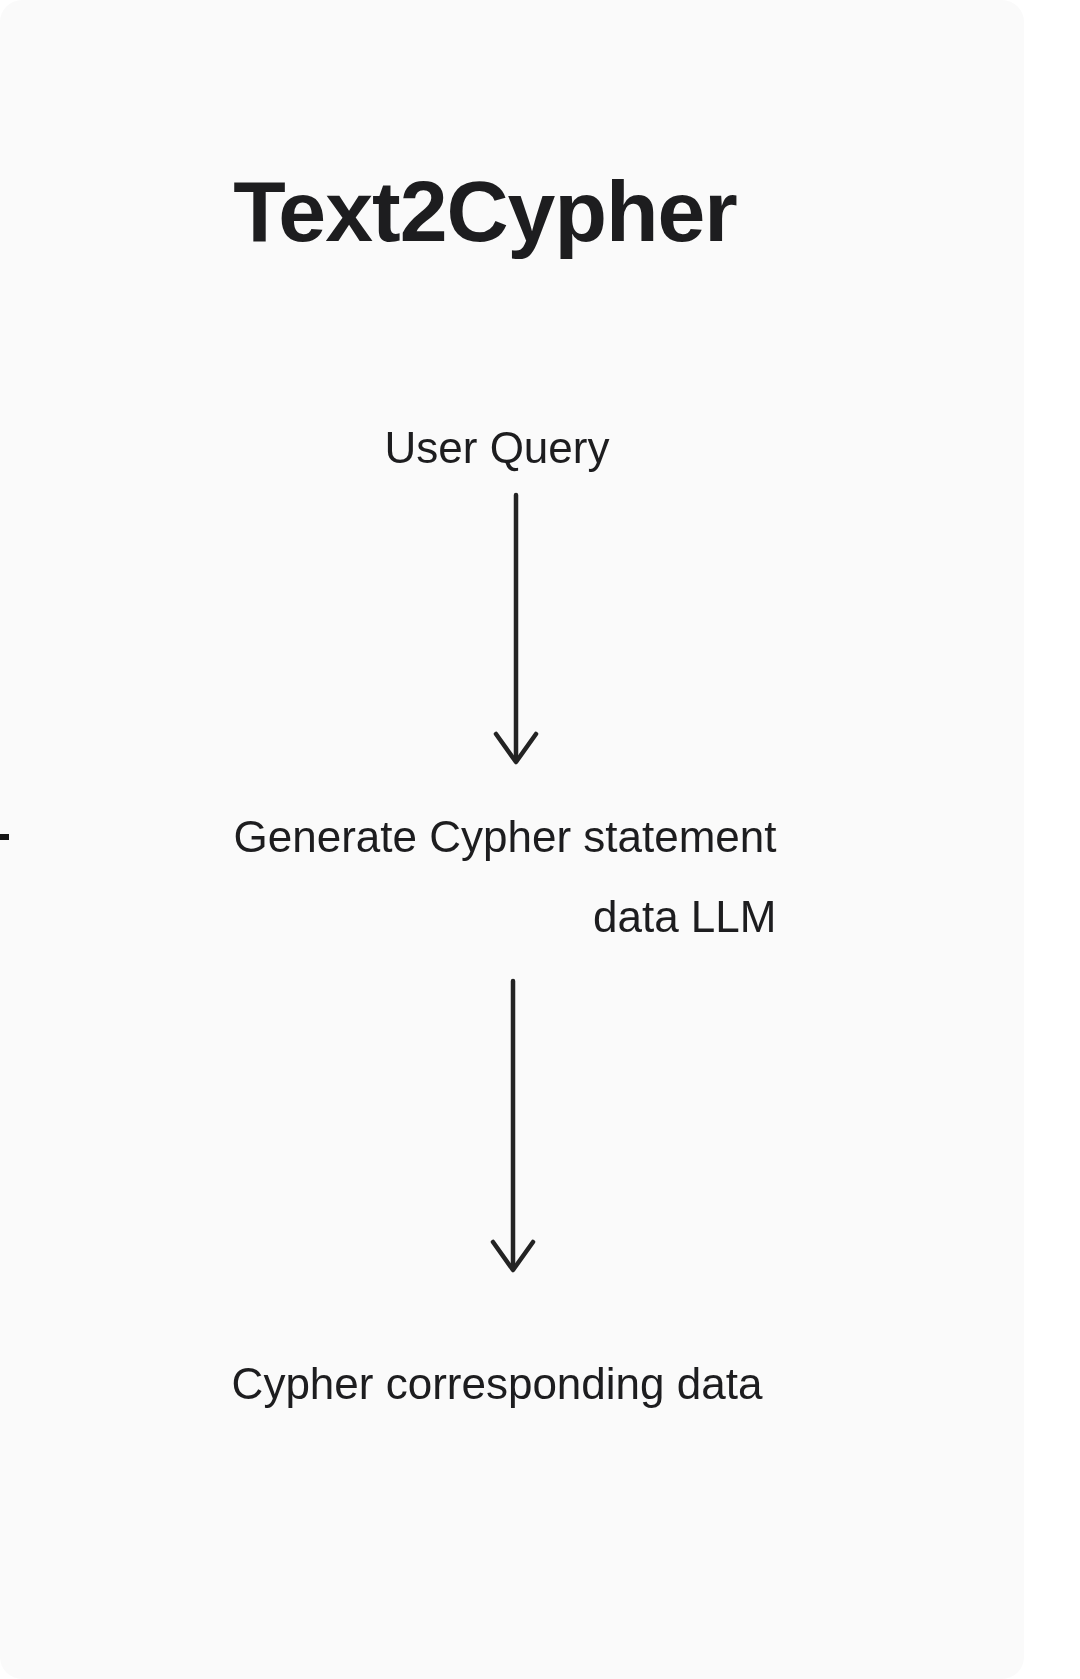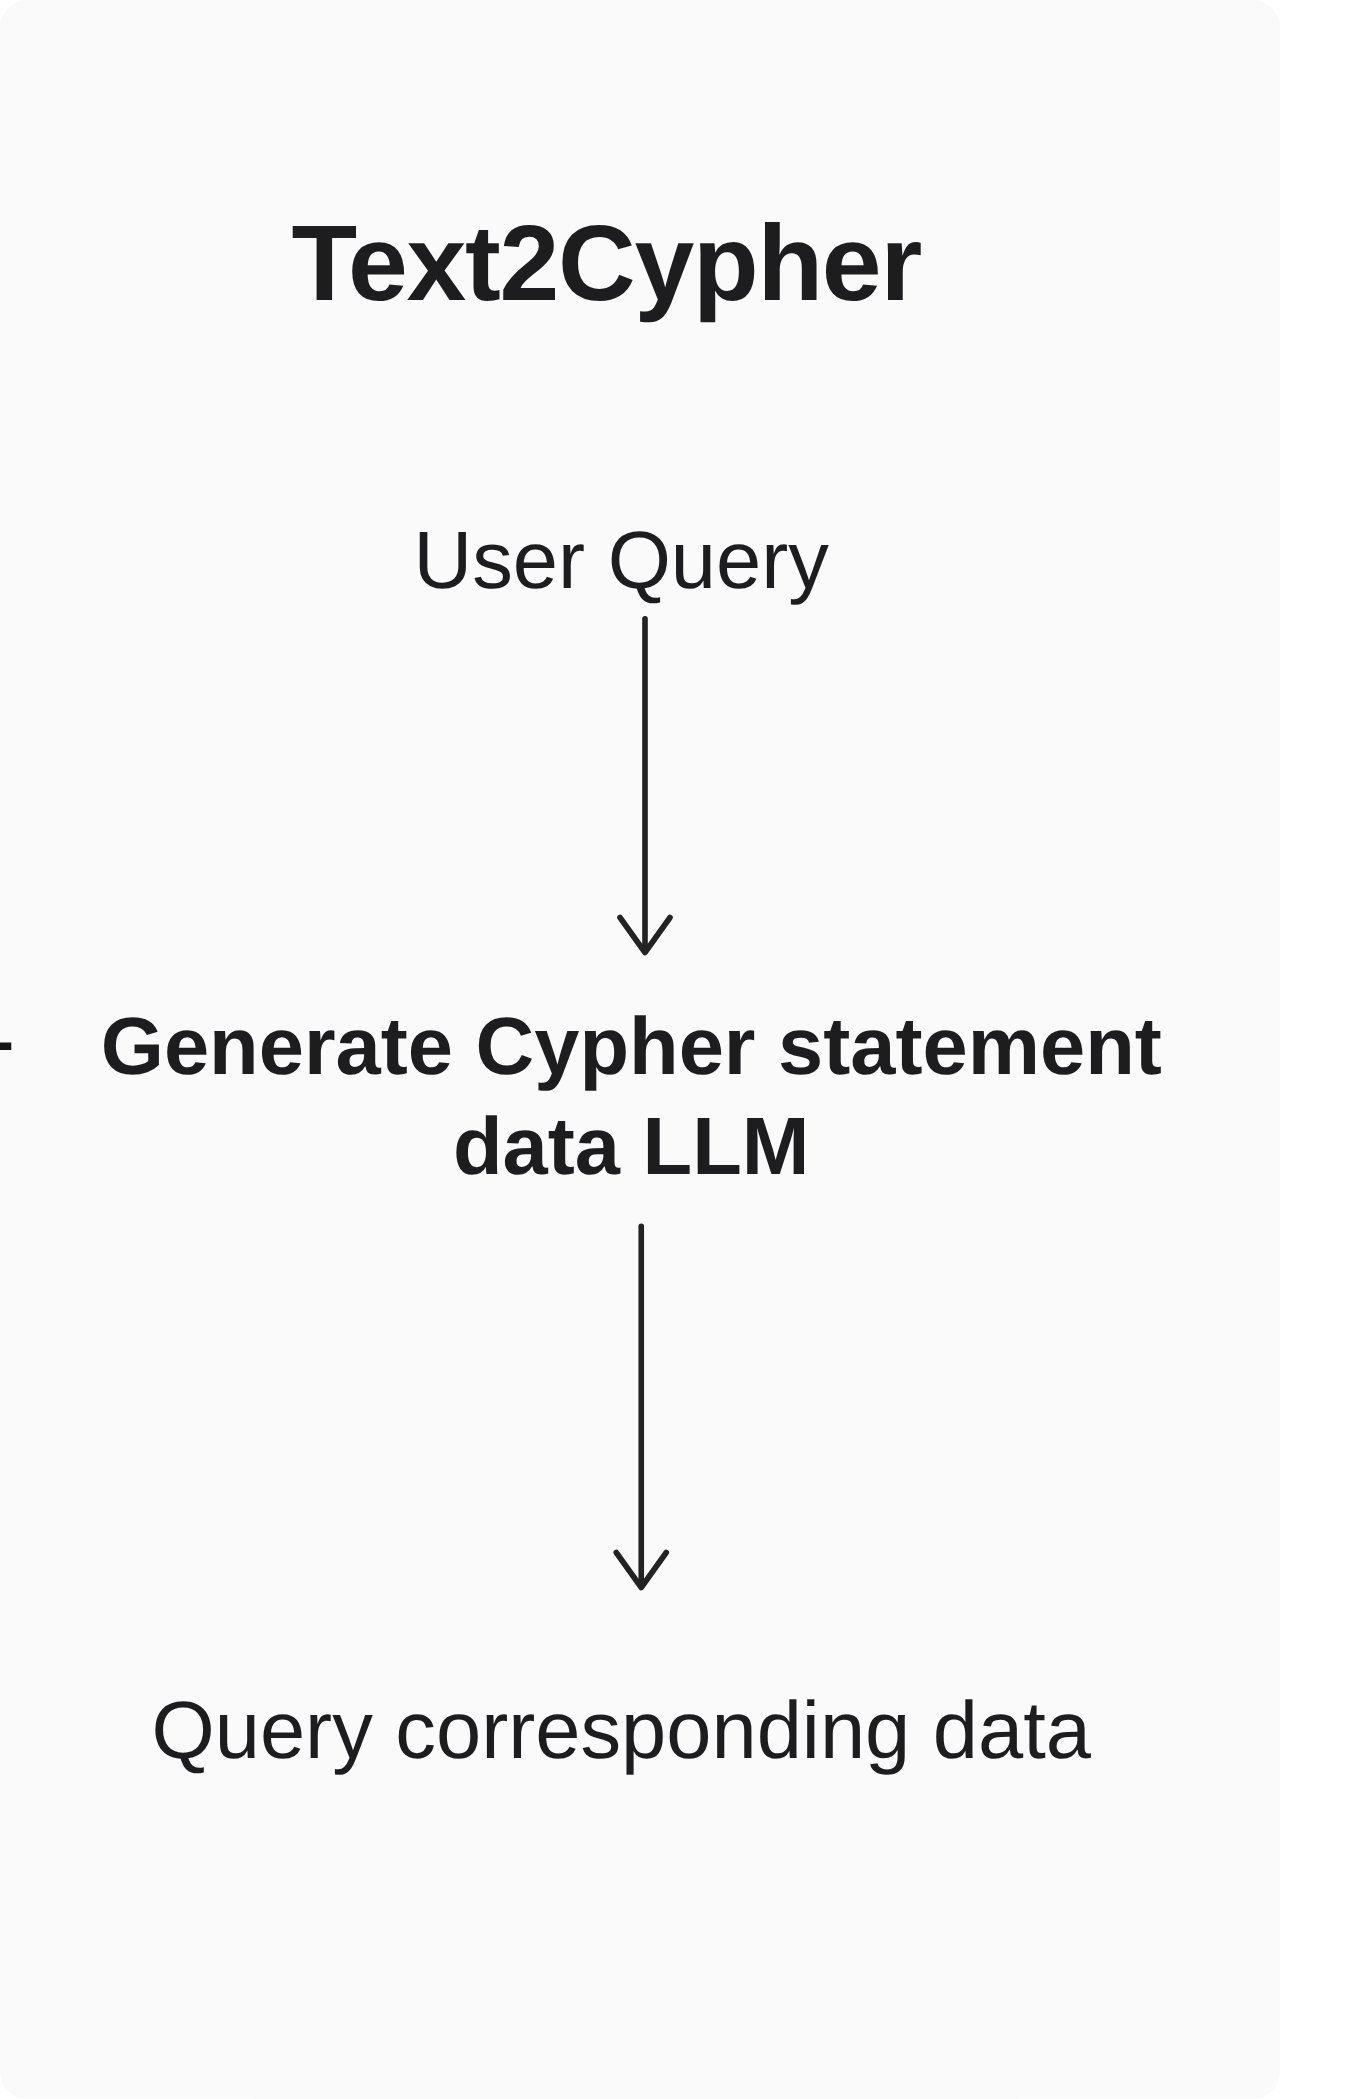--- a/index.html
+++ b/index.html
@@ -29,29 +29,29 @@
     font-size: 86px;
     font-weight: 600;
     letter-spacing: -1px;
     line-height: 90px;
     white-space: nowrap;
     color: #1d1d1f;
   }
   .node {
     position: absolute;
     transform: translateX(-50%);
-    font-size: 65px;
+    font-size: 44px;
     font-weight: 500;
     line-height: 80px;
-    text-align: center;
+    text-align: right;
     white-space: nowrap;
     color: #1d1d1f;
   }
   .node-user-query     { top: 408px;  left: 497px; }
-  .node-generate       { top: 797px;  left: 505px; font-weight: bold; }
+  .node-generate       { top: 797px;  left: 505px; }
   .node-return         { top: 1344px; left: 497px; }
   .flow-arrow {
     position: absolute;
     display: block;
   }
   .flow-arrow-1 { top: 492px; left: 486px; }
   .flow-arrow-2 { top: 978px; left: 483px; }
   .flow-arrow polyline, .flow-arrow line {
     stroke: #232323;
     stroke-width: 4.5;
@@ -88,18 +88,18 @@
     <div>Generate Cypher statement</div>
     <div>data LLM</div>
   </div>
 
   <svg class="flow-arrow flow-arrow-2" width="60" height="302" viewBox="0 0 60 302">
     <line x1="30" y1="3" x2="30" y2="288"></line>
     <polyline points="10,264 30,292 50,264"></polyline>
   </svg>
 
   <div class="node node-return">
-    <div>Query corresponding data</div>
+    <div>Cypher corresponding data</div>
   </div>
 
   <div class="edge-artifact"></div>
 
 </div>
 
 </body></html>

